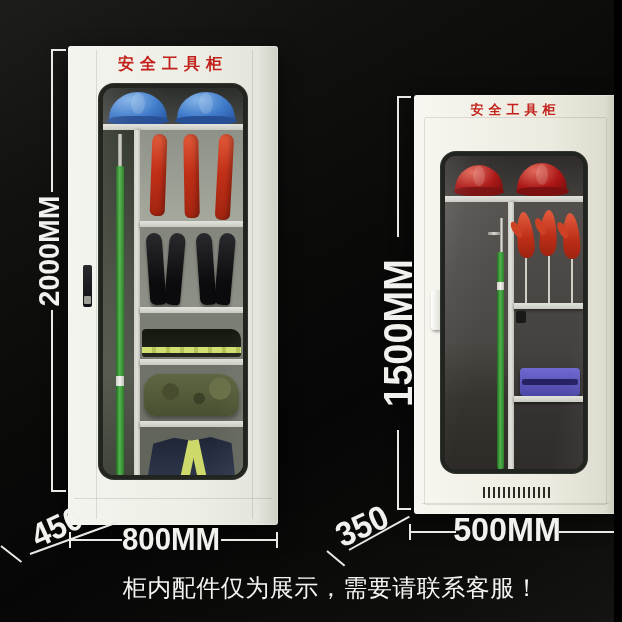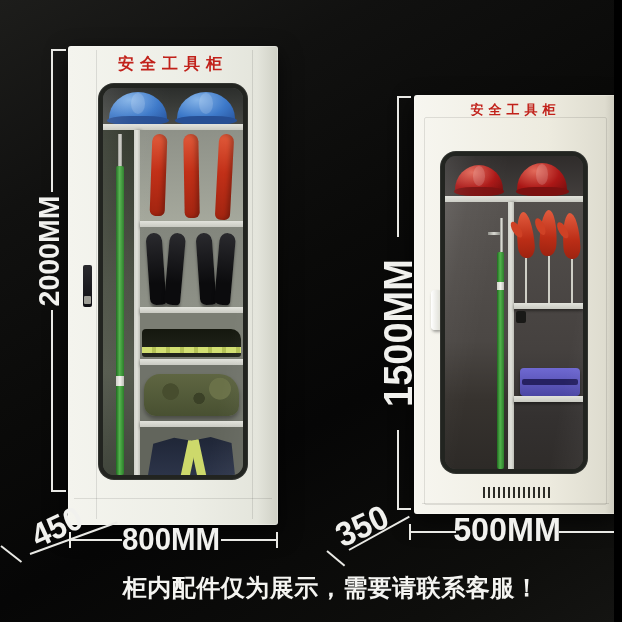--- a/index.html
+++ b/index.html
@@ -81,21 +81,21 @@
   .grille{position:absolute;left:69px;top:392px;width:68px;height:11px;
     background:repeating-linear-gradient(90deg,#2c2c27 0 2px,transparent 2px 5px);}
   
   .dl{position:absolute;background:#e9e9e5;}
   .dtxt{position:absolute;color:#f1f1ee;font-weight:700;white-space:nowrap;transform:translate(-50%,-50%);}
   .rot90{transform:translate(-50%,-50%) rotate(-90deg) scaleX(.95);}
   .rotd{transform:translate(-50%,-50%) rotate(-25deg) scaleX(.95);}
   .horiz{transform:translate(-50%,-50%) scaleX(.95);}
   .diag{transform-origin:left center;height:2px;}
   .caption{position:absolute;left:331px;top:588px;transform:translate(-50%,-50%);
-    color:#f4f4f1;font-size:24px;font-weight:700;white-space:nowrap;letter-spacing:.5px;text-align:center;}
+    color:#f4f4f1;font-size:24px;font-weight:400;white-space:nowrap;letter-spacing:.5px;text-align:center;}
 </style>
 </head>
 <body>
 
 <div class="stage">
 
   <section class="cab cabL">
     <div class="cab-title tL" style="color:#c1211a">安全工具柜</div>
     <div class="seam" style="left:28px;top:4px;bottom:6px;width:1px"></div>
     <div class="seam" style="left:184px;top:4px;bottom:6px;width:1px"></div>

